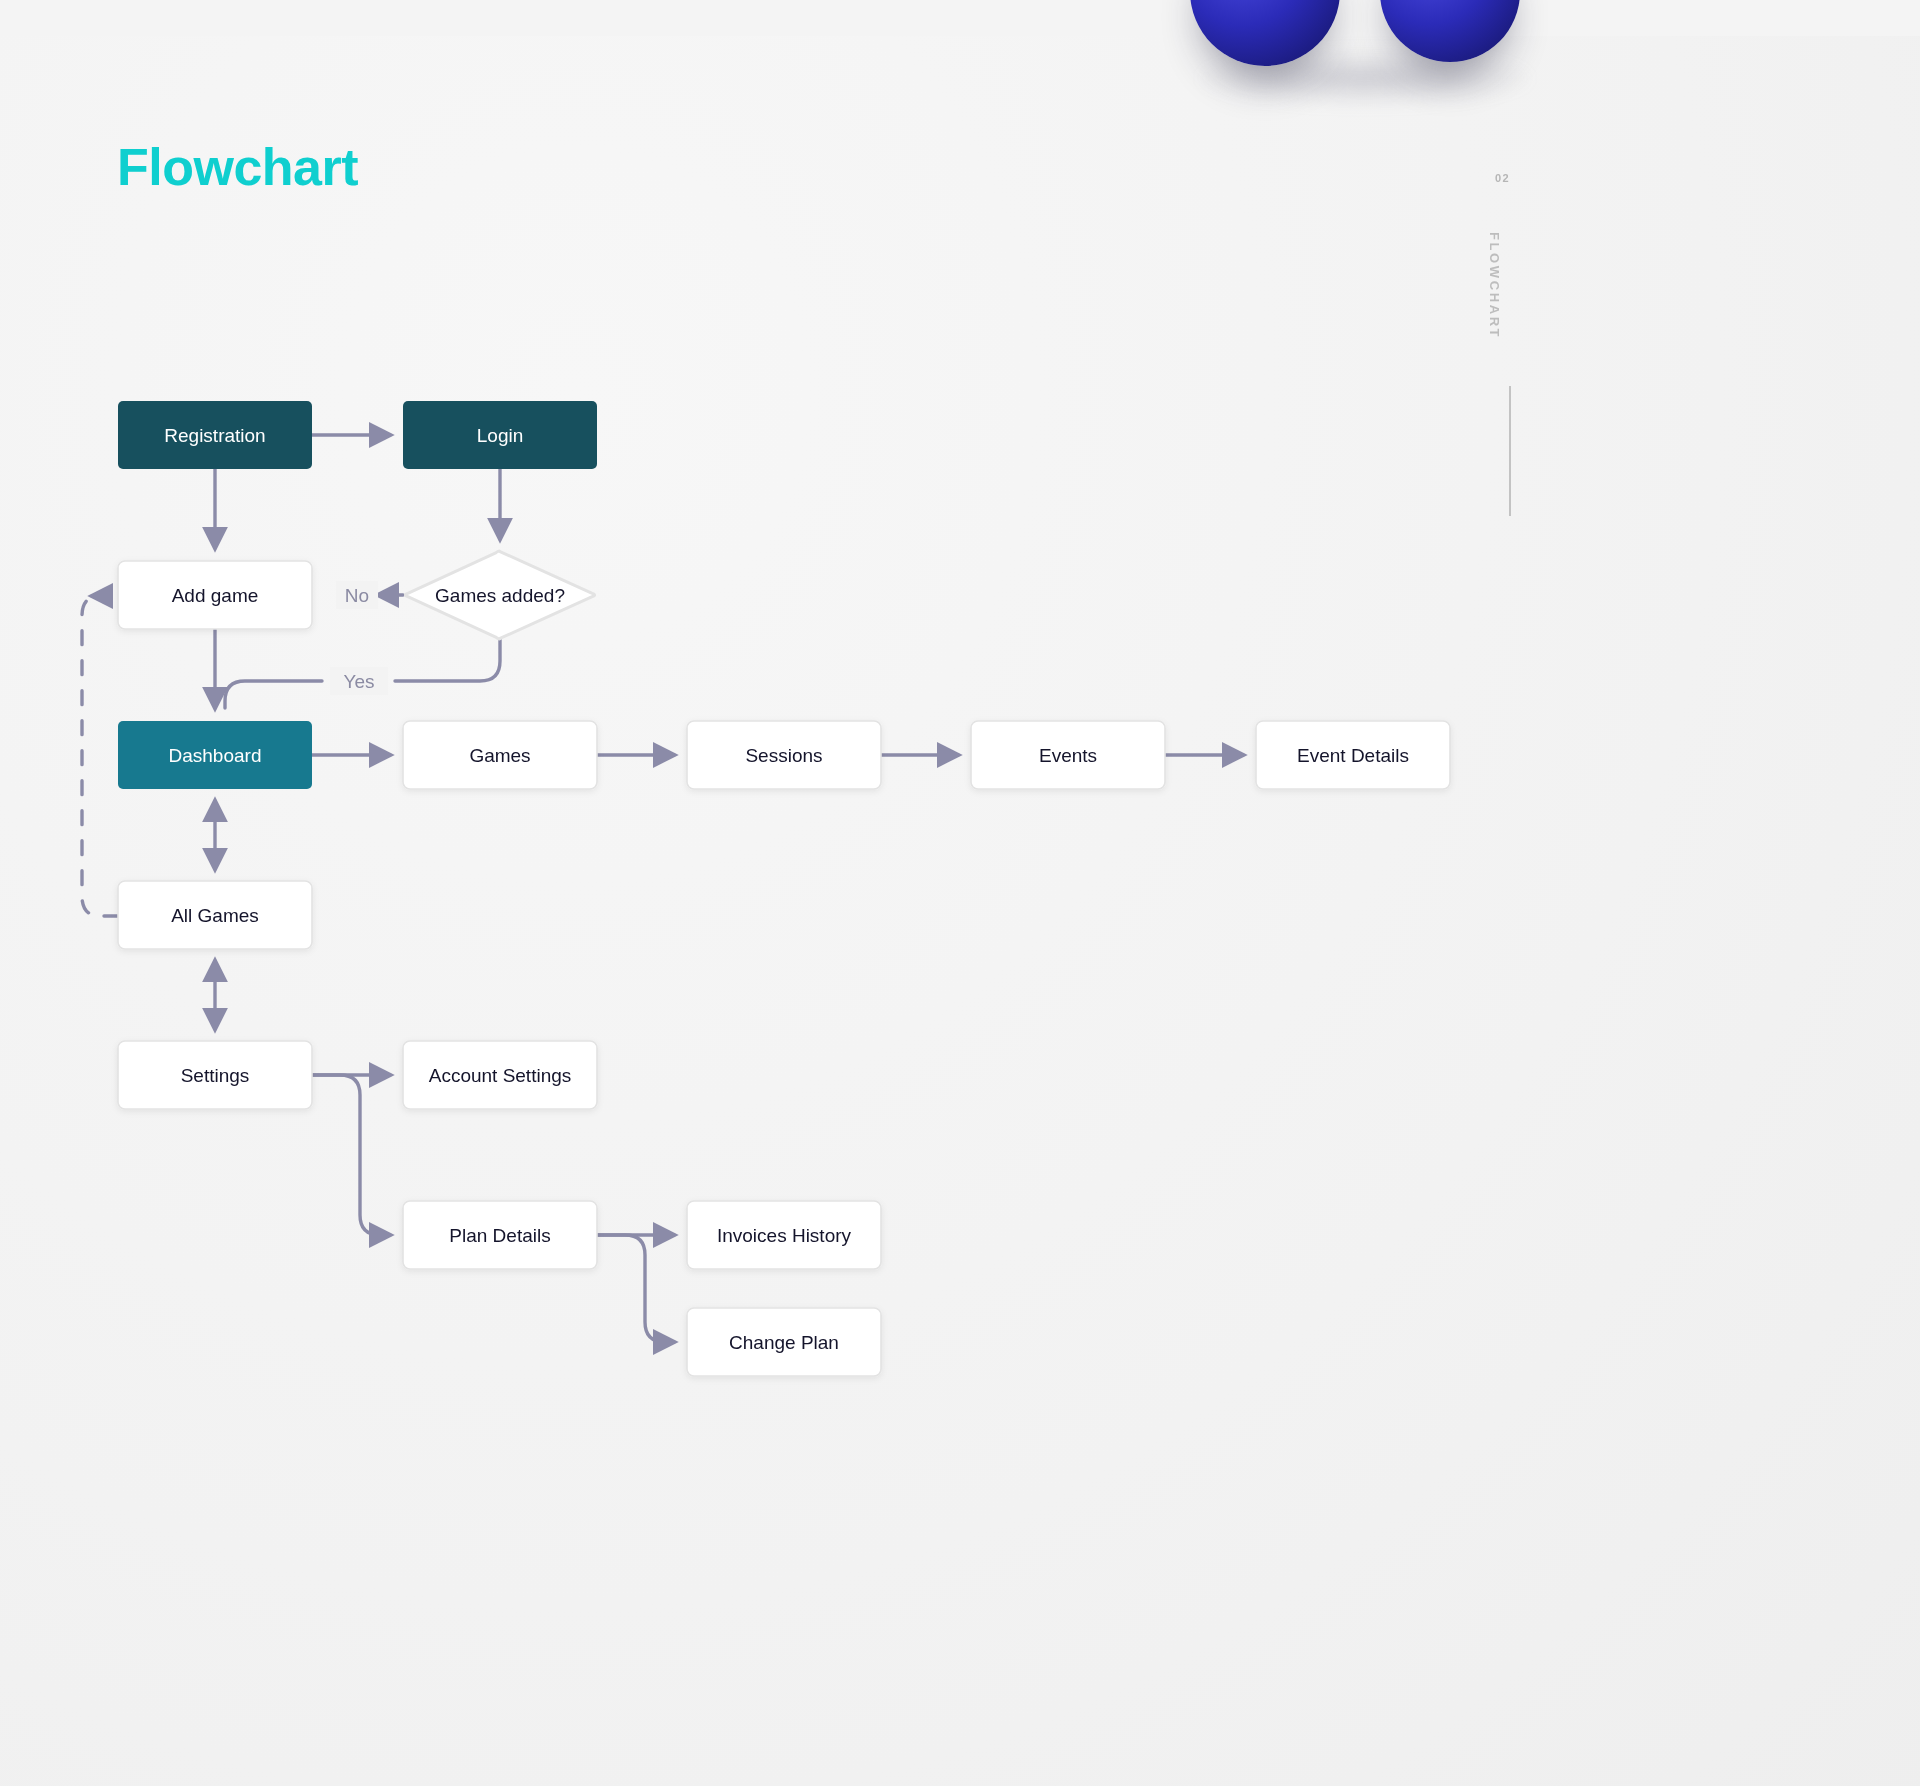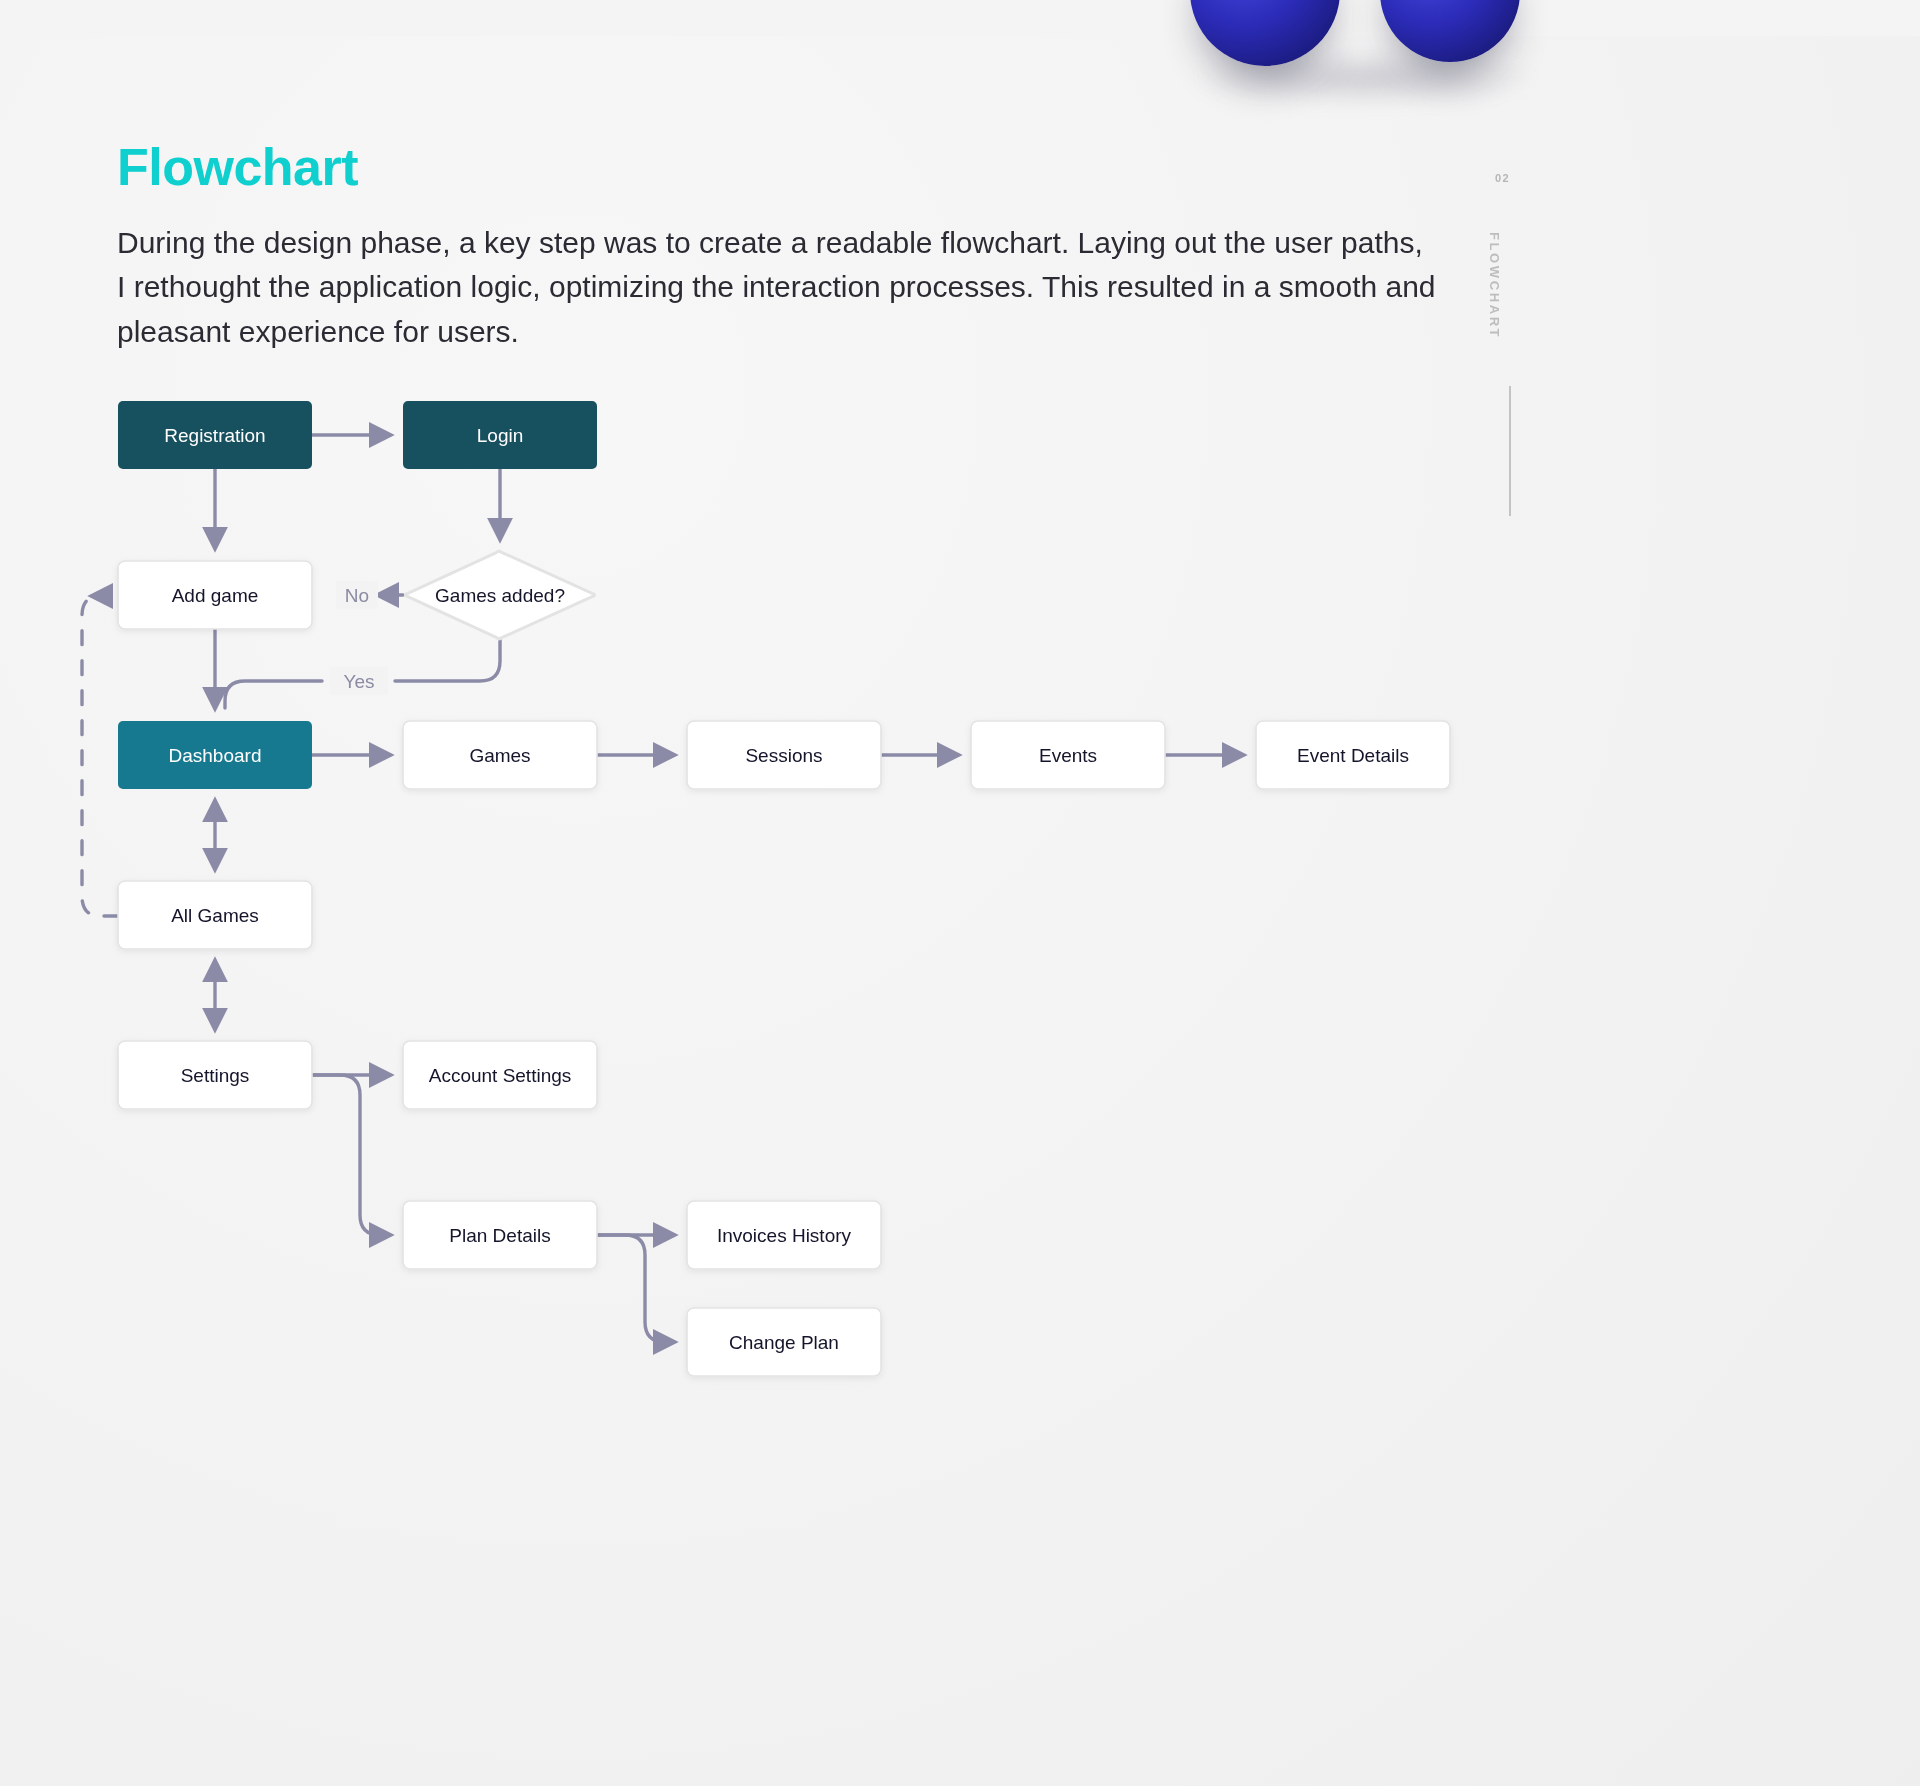--- a/index.html
+++ b/index.html
@@ -124,21 +124,20 @@
 
 <div class="page">
 
   <div class="blob-wrap">
     <div class="blob-shadow"></div>
     <div class="blob b1"></div>
     <div class="blob b2"></div>
   </div>
 
   <h1 class="title">Flowchart</h1>
-  <p class="intro">During the design phase, a key step was to create a readable flowchart. Laying out the user paths, I rethought the application logic, optimizing the interaction processes. This resulted in a smooth and pleasant experience for users.</p>
 
   <div class="rail-num">02</div>
   <div class="rail-label">FLOWCHART</div>
   <div class="rail-line"></div>
 
   <div class="flow">
     <svg width="1920" height="1786" viewBox="0 0 1920 1786" xmlns="http://www.w3.org/2000/svg">
       <defs>
         <marker id="ah" markerWidth="9" markerHeight="9" refX="6.2" refY="4.5" orient="auto" markerUnits="strokeWidth">
           <path d="M0,0.7 L7.6,4.5 L0,8.3 Z" fill="#8b8ba8"></path>

